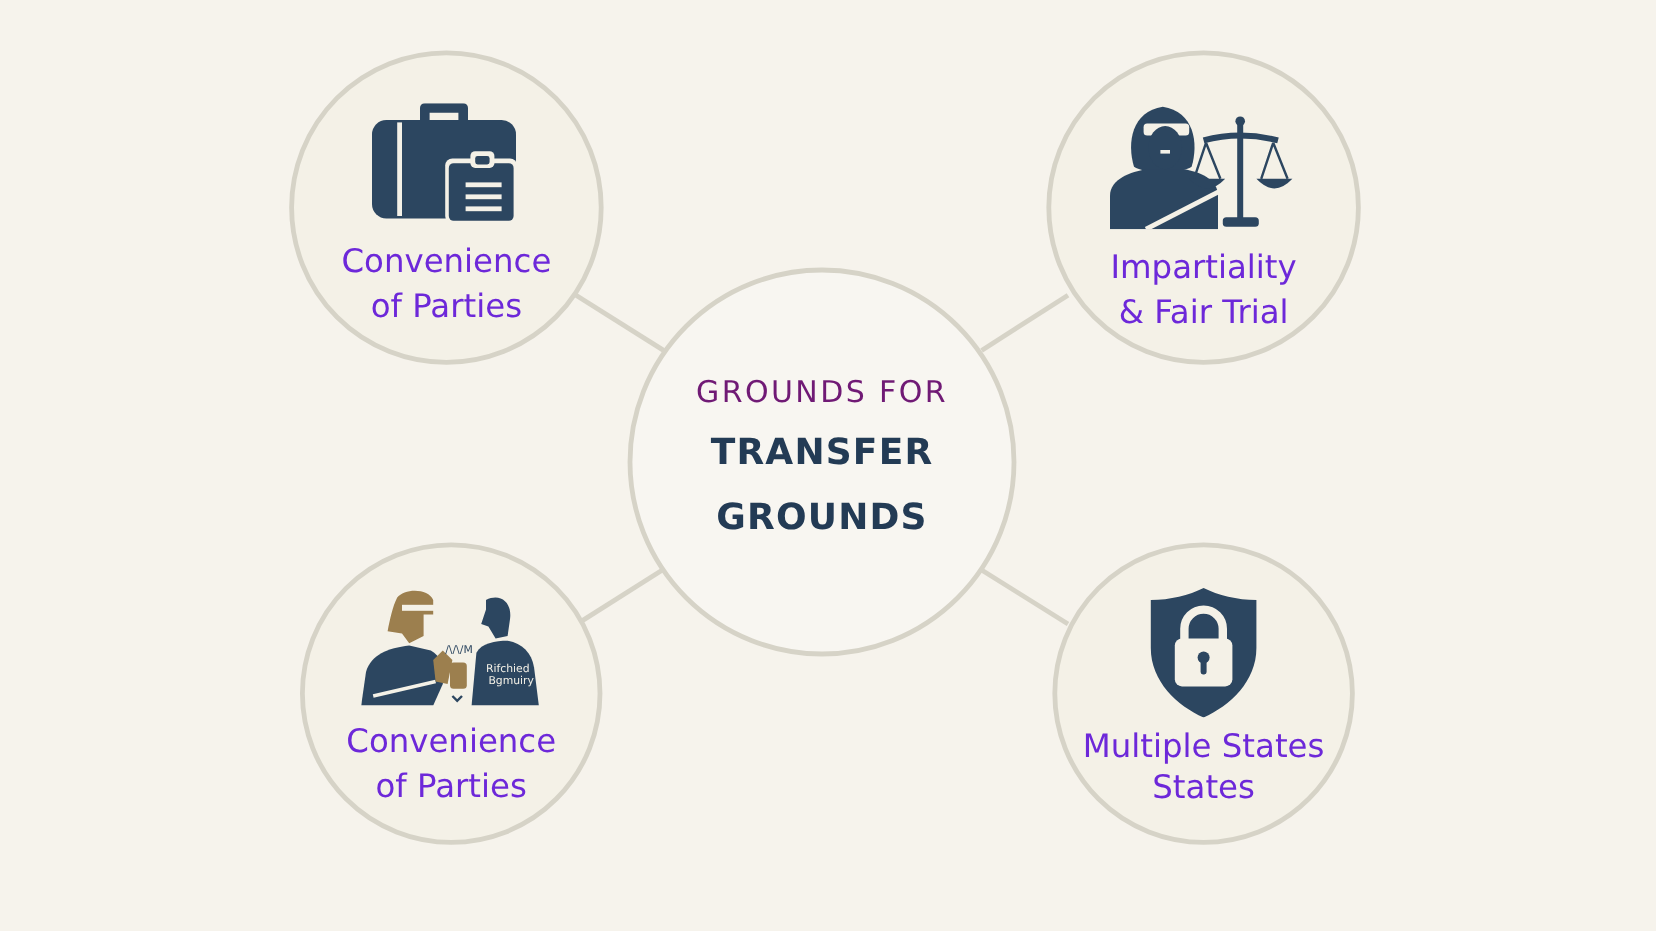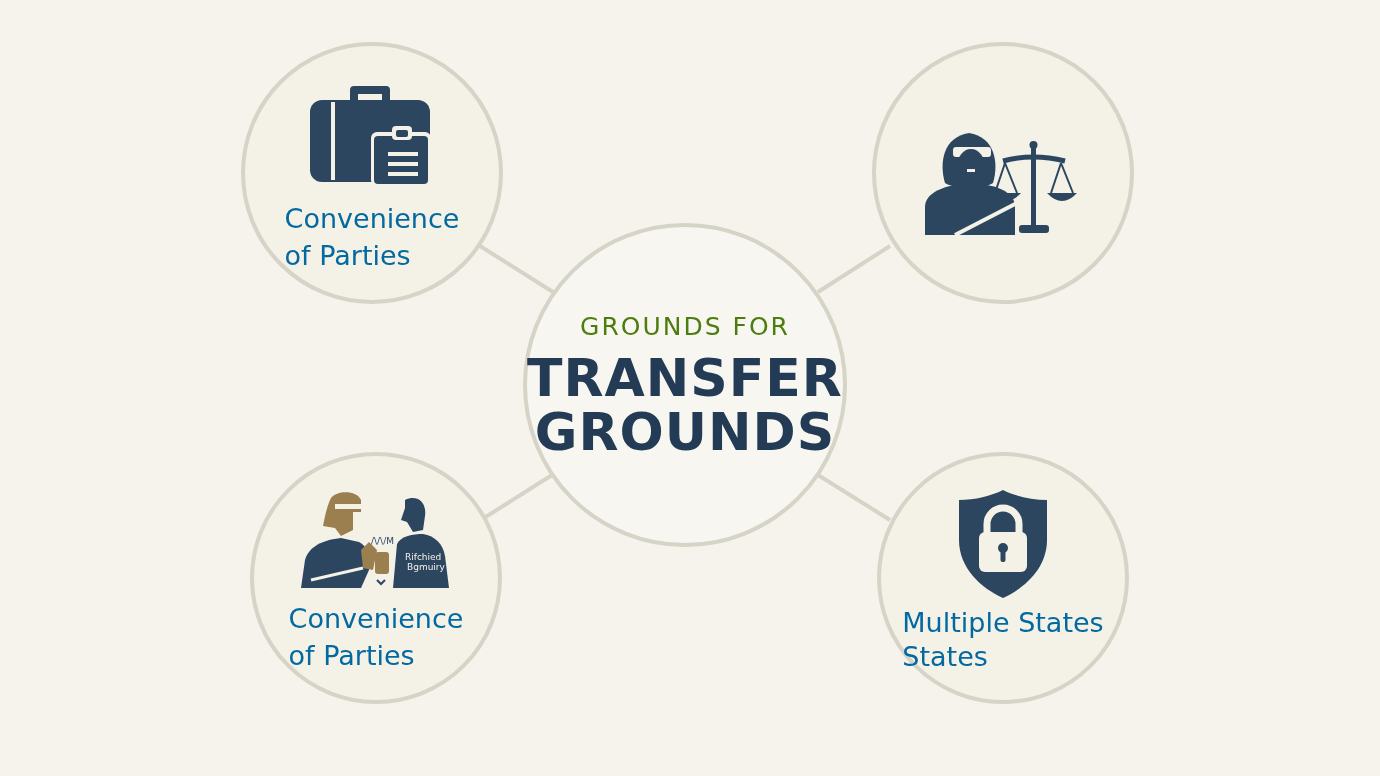--- a/index.html
+++ b/index.html
@@ -16,29 +16,29 @@
     position:absolute; border-radius:50%;
     border:4px solid #d6d3c7;
     box-sizing:border-box;
     background:#f4f1e7;
     display:flex; flex-direction:column; align-items:center; justify-content:center;
   }
   .center {
     background:#f8f6f1;
   }
   .center .sub {
-    font-size:25px; letter-spacing:2px; color:#4d7c0f; font-weight:500;
+    font-size:25px; letter-spacing:2px; color:#701a75; font-weight:500;
     margin-top:1px;
   }
   .center .main {
-    font-size:52px; font-weight:bold; letter-spacing:1px; color:#233b55;
+    font-size:30px; font-weight:bold; letter-spacing:1px; color:#233b55;
     line-height:54px; text-align:center; margin-top:10px;
   }
   .label {
-    font-size:27px; line-height:37px; color:#0369a1;
+    font-size:27px; line-height:37px; text-align:center; color:#6d28d9;
   }
   .icon { display:block; }
 </style>
 </head>
 <body>
 
 <div class="stage">
 
   <svg class="lines" width="1380" height="776">
     <line x1="480" y1="246" x2="553" y2="292" stroke="#d6d3c7" stroke-width="4"></line>
@@ -84,20 +84,24 @@
       <path d="M30 112 L92 80" stroke="#f4f1e7" stroke-width="4"></path>
       <rect x="106" y="24" width="5" height="80" fill="#2c4660"></rect>
       <circle cx="108.5" cy="22" r="4" fill="#2c4660"></circle>
       <path d="M78 38 Q108 30 140 38" stroke="#2c4660" stroke-width="5" fill="none"></path>
       <path d="M80 40 L70 70 M80 40 L92 70" stroke="#2c4660" stroke-width="2" fill="none"></path>
       <path d="M66 70 H96 Q81 86 66 70 Z" fill="#2c4660"></path>
       <path d="M136 40 L126 70 M136 40 L148 70" stroke="#2c4660" stroke-width="2" fill="none"></path>
       <path d="M122 70 H152 Q137 86 122 70 Z" fill="#2c4660"></path>
       <rect x="94" y="102" width="30" height="8" rx="3" fill="#2c4660"></rect>
     </svg>
+    <div class="label" style="margin-top:14px;">
+      <div>Impartiality</div>
+      <div>&amp; Fair Trial</div>
+    </div>
   </div>
 
   <div class="node" style="left:250px; top:452px; width:252px; height:252px;">
     <svg class="icon" width="150" height="98" viewBox="0 0 150 98" style="margin-top:8px;">
       <path d="M30 8 C36 0 56 0 60 10 L60 22 L52 22 L52 40 L40 46 L34 38 L22 36 C24 26 26 16 30 8 Z" fill="#9c7f4e"></path>
       <rect x="34" y="14" width="30" height="5" fill="#f4f1e7"></rect>
       <path d="M0 98 L4 70 C8 56 22 50 40 48 L58 52 C66 56 70 66 68 80 L60 98 Z" fill="#2c4660"></path>
       <path d="M10 90 L62 78" stroke="#f4f1e7" stroke-width="3"></path>
       <path d="M60 60 L68 52 L76 60 L72 80 L62 78 Z" fill="#9c7f4e"></path>
       <rect x="74" y="62" width="14" height="22" rx="3" fill="#9c7f4e"></rect>

